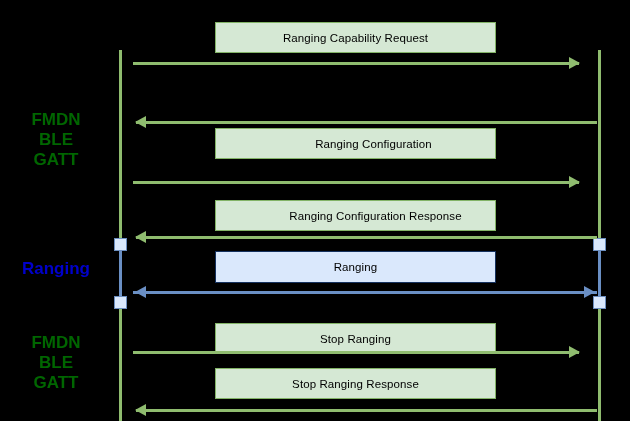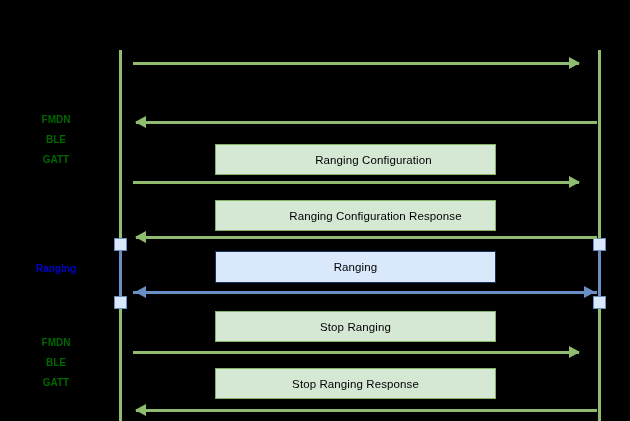--- a/index.html
+++ b/index.html
@@ -31,21 +31,21 @@
                border-top:6px solid transparent;border-bottom:6px solid transparent;}
   .arrow.to-right .head{right:-1px;transform:translateY(-50%);
                border-left:11px solid #8FBC6F;}
   .arrow.to-left  .head{left:-1px;transform:translateY(-50%);
                border-right:11px solid #8FBC6F;}
   .arrow.blue.to-left .head{border-right-color:#6A8FC4;}
   .arrow.blue.to-right .head{border-left-color:#6A8FC4;}
 
   
   .sidelabel{position:absolute;text-align:center;width:96px;left:8px;
-             font-size:10px;line-height:20px;font-weight:bold;}
+             font-size:17px;line-height:20px;font-weight:bold;}
   .sidelabel.green{color:#006600;}
   .sidelabel.blue{color:#0000CC;}
   .sidelabel span{display:block;}
 </style>
 </head>
 <body>
 
 <div id="stage">
 
   <div class="lifeline" style="left:119px;top:50px;height:192px;"></div>
@@ -70,47 +70,48 @@
   <div class="sidelabel blue" style="top:259px;">
     <span>Ranging</span>
   </div>
 
   <div class="sidelabel green" style="top:333px;">
     <span>FMDN</span>
     <span>BLE</span>
     <span>GATT</span>
   </div>
 
+  <div class="msgbox green" style="top:22px;">Ranging Capability Request</div>
   <div class="arrow green to-right" style="left:133px;top:62px;width:446px;">
     <span class="head"></span>
   </div>
 
   <div class="arrow green to-left" style="left:136px;top:121px;width:461px;">
     <span class="head"></span>
   </div>
 
-  <div class="msgbox green" style="top:144px;padding-left:36px;">Ranging Configuration</div>
+  <div class="msgbox green" style="top:128px;padding-left:36px;">Ranging Configuration</div>
   <div class="arrow green to-right" style="left:133px;top:181px;width:446px;">
     <span class="head"></span>
   </div>
 
   <div class="msgbox green" style="top:200px;padding-left:40px;">Ranging Configuration Response</div>
   <div class="arrow green to-left" style="left:136px;top:236px;width:461px;">
     <span class="head"></span>
   </div>
 
   <div class="msgbox blue" style="top:251px;height:32px;">Ranging</div>
   <div class="arrow blue to-left" style="left:136px;top:291px;width:461px;">
     <span class="head"></span>
   </div>
   <div class="arrow blue to-right" style="left:133px;top:291px;width:461px;">
     <span class="head"></span>
   </div>
 
-  <div class="msgbox green" style="top:311px;">Stop Ranging</div>
+  <div class="msgbox green" style="top:323px;">Stop Ranging</div>
   <div class="arrow green to-right" style="left:133px;top:351px;width:446px;">
     <span class="head"></span>
   </div>
 
   <div class="msgbox green" style="top:368px;">Stop Ranging Response</div>
   <div class="arrow green to-left" style="left:136px;top:409px;width:461px;">
     <span class="head"></span>
   </div>
 
 </div>

